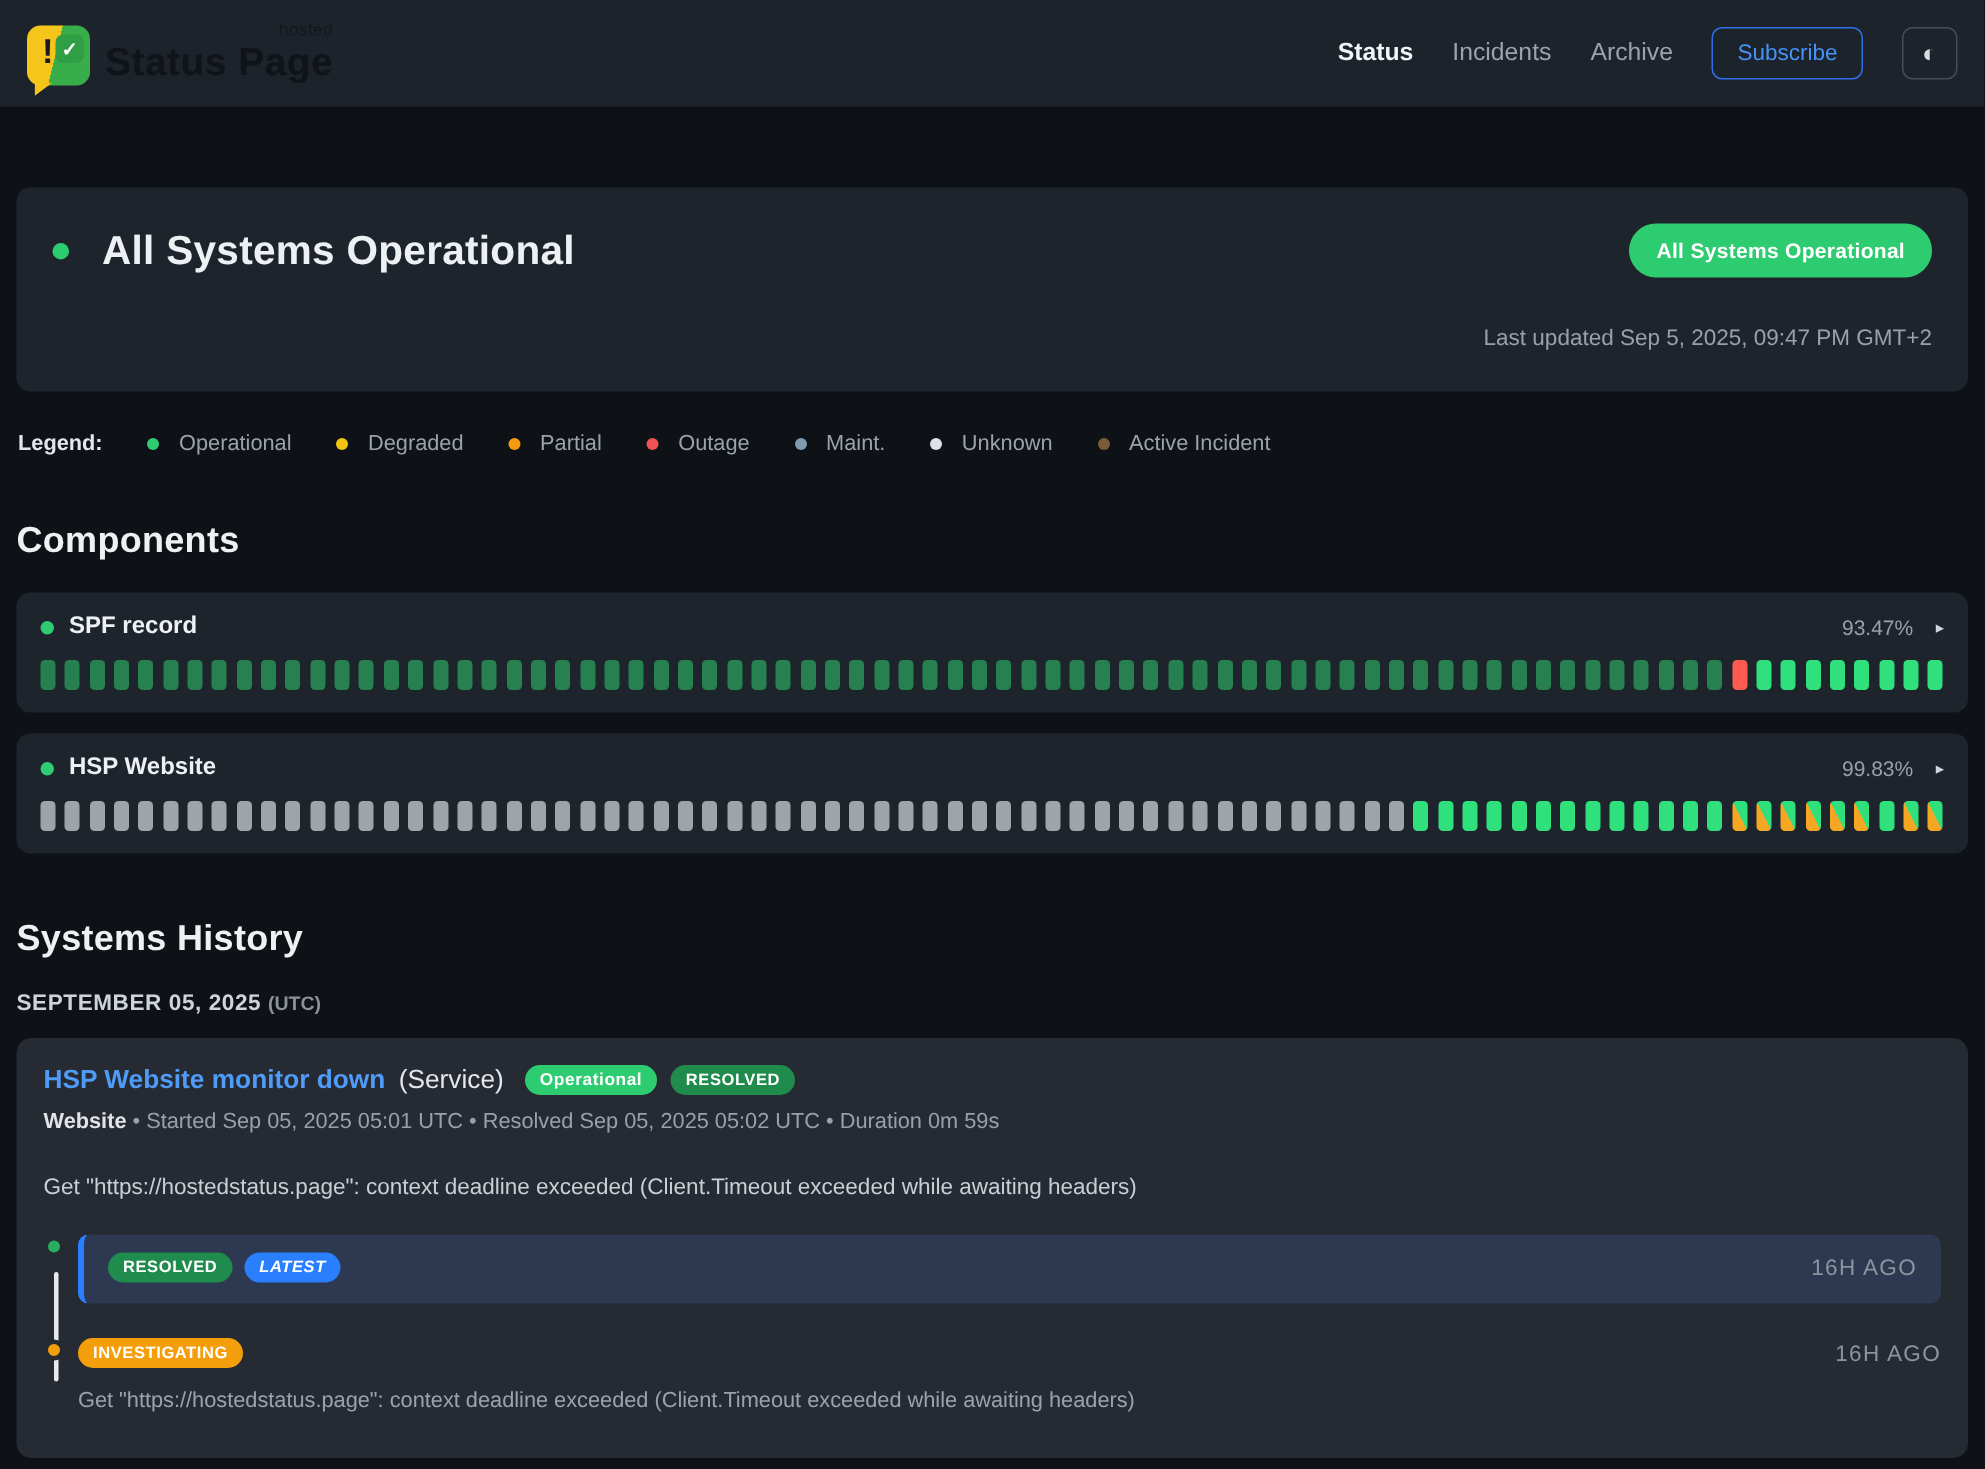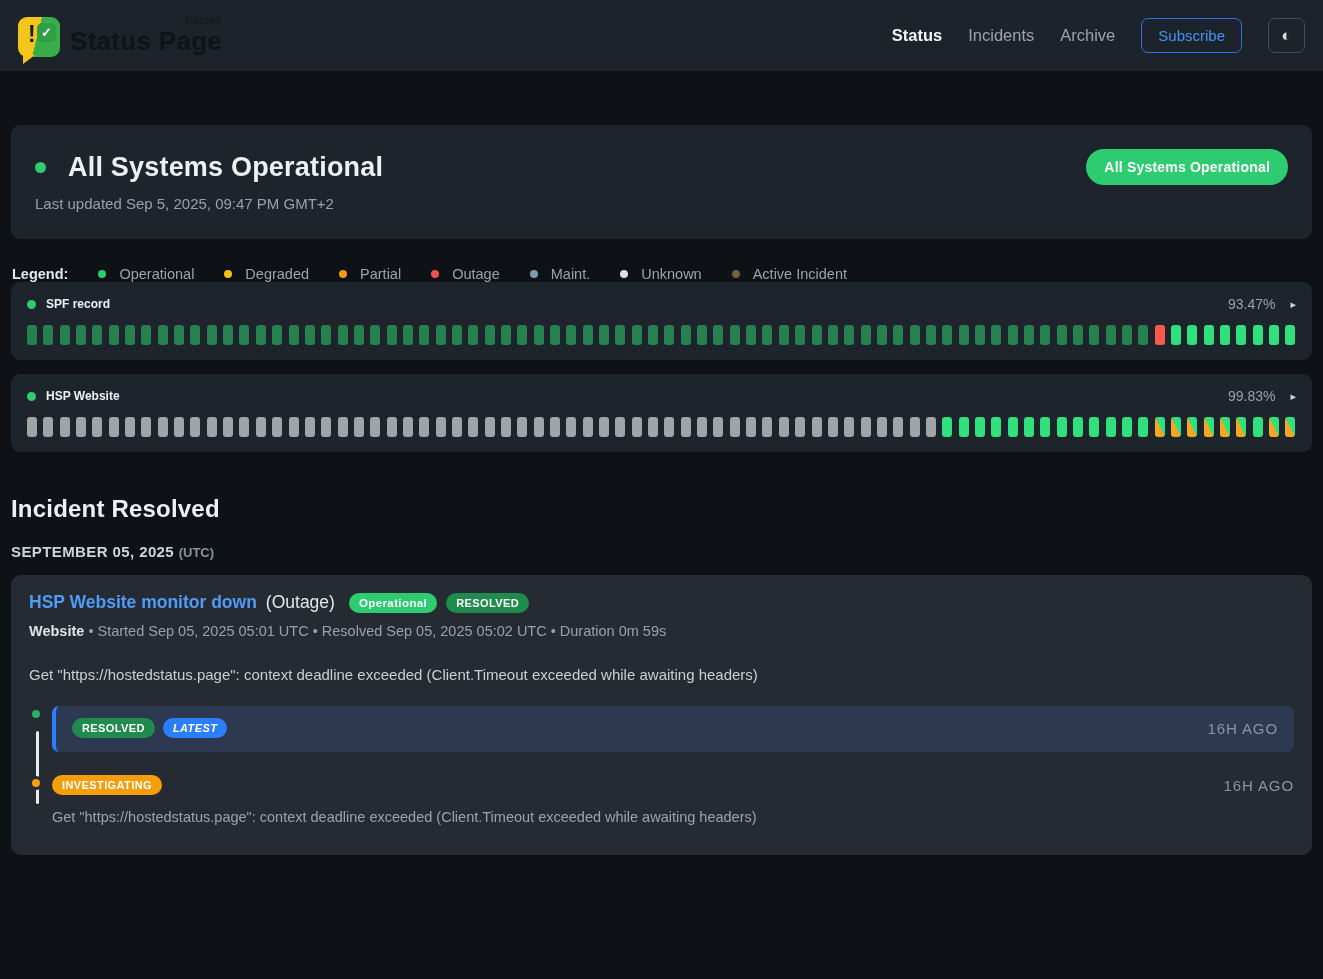--- a/index.html
+++ b/index.html
@@ -66,35 +66,35 @@
     padding:24px 24px 27px;
   }
   .status-top { display:flex; align-items:center; }
   .dot { border-radius:50%; flex:none; }
   .dot-lg { width:11px; height:11px; margin-right:22px; }
   .page-title { font-size:27px; margin:0; font-weight:600; color:#eef1f3; letter-spacing:0.2px; }
   .status-badge {
     margin-left:auto; color:#ffffff; font-weight:700; font-size:14px;
     padding:10px 18px; border-radius:999px; letter-spacing:0.2px;
   }
-  .status-updated { color:#98a1ab; font-size:15px; margin:10px 0 0; }
+  .status-updated { color:#98a1ab; font-size:15px; margin:32px 0 0;text-align:right; }
   
   .legend { display:flex; align-items:center; gap:30px; margin:27px 1px 0; }
   .legend-label { font-size:14.5px; font-weight:700; color:#e2e7ec; }
   .legend-item { display:flex; align-items:center; gap:13px; color:#9aa3ad; font-size:14.5px; }
   .dot-sm { width:8px; height:8px; }
   
   .section-heading { font-size:24px; font-weight:600; color:#eef1f3; margin:43px 0 20px; letter-spacing:0.2px; }
   
   .component-card {
     background:#1e242c; border-radius:9px; padding:14px 16px 15px; margin-bottom:14px;
   }
   .comp-top { display:flex; align-items:center; margin-bottom:13px; cursor:pointer; }
   .dot-comp { width:9px; height:9px; margin-right:10px; }
-  .comp-name { font-size:12px; font-weight:600; color:#eef1f3; }
+  .comp-name { font-size:16px; font-weight:600; color:#eef1f3; }
   .comp-right { margin-left:auto; display:flex; align-items:center; gap:15px; }
   .uptime { color:#98a1ab; font-size:14px; }
   .expand { color:#cfd5da; font-size:11px; cursor:pointer; }
   .bars { display:flex; justify-content:space-between; }
   .bar { width:10px; height:20px; border-radius:3px; flex:none; }
   
   .date-heading { font-size:15px; font-weight:700; letter-spacing:0.4px; color:#ced4db; margin:20px 0 15px; }
   .utc { font-weight:700; color:#8a929b; font-size:13px; letter-spacing:0; }
   .incident-card { background:#262b33; border-radius:10px; padding:17px 18px 30px; }
   .inc-title-row { display:flex; align-items:center; gap:9px; }
@@ -192,20 +192,21 @@
     <span class="legend-item">
       <span class="dot dot-sm" style="background: rgb(220, 225, 229);"></span>
       <span>Unknown</span>
     </span>
     <span class="legend-item">
       <span class="dot dot-sm" style="background: rgb(122, 92, 58);"></span>
       <span>Active Incident</span>
     </span>
   </div>
 
+  <h2 class="section-heading">Components</h2>
 
   <section class="component-card">
     <div class="comp-top">
       <span class="dot dot-comp" style="background: rgb(46, 204, 113);"></span>
       <span class="comp-name">SPF record</span>
       <span class="comp-right">
         <span class="uptime">93.47%</span>
         <span class="expand">▸</span>
       </span>
     </div>
@@ -375,31 +376,31 @@
         <div class="bar" style="background: linear-gradient(to left bottom, rgb(47, 224, 124) 50%, rgb(245, 166, 35) 50%);"></div>
         <div class="bar" style="background: linear-gradient(to left bottom, rgb(47, 224, 124) 50%, rgb(245, 166, 35) 50%);"></div>
         <div class="bar" style="background: linear-gradient(to left bottom, rgb(47, 224, 124) 50%, rgb(245, 166, 35) 50%);"></div>
         <div class="bar" style="background: linear-gradient(to left bottom, rgb(47, 224, 124) 50%, rgb(245, 166, 35) 50%);"></div>
         <div class="bar" style="background: rgb(47, 224, 124);"></div>
         <div class="bar" style="background: linear-gradient(to left bottom, rgb(47, 224, 124) 50%, rgb(245, 166, 35) 50%);"></div>
         <div class="bar" style="background: linear-gradient(to left bottom, rgb(47, 224, 124) 50%, rgb(245, 166, 35) 50%);"></div>
       </div>
   </section>
 
-  <h2 class="section-heading">Incident Resolved</h2>
+  <h2 class="section-heading">Systems History</h2>
 
   <div class="date-heading">
     <span>SEPTEMBER 05, 2025</span>
     <span class="utc">(UTC)</span>
   </div>
 
   <section class="incident-card">
     <div class="inc-title-row">
       <a class="inc-title">HSP Website monitor down</a>
-      <span class="inc-suffix">(Outage)</span>
+      <span class="inc-suffix">(Service)</span>
       <span class="pill pill-component">Operational</span>
       <span class="pill pill-resolved">RESOLVED</span>
     </div>
     <div class="inc-meta">
       <span class="meta-comp">Website</span>
       <span>• Started Sep 05, 2025 05:01 UTC • Resolved Sep 05, 2025 05:02 UTC • Duration 0m 59s</span>
     </div>
     <p class="inc-desc">Get "https://hostedstatus.page": context deadline exceeded (Client.Timeout exceeded while awaiting headers)</p>
 
     <div class="timeline">

